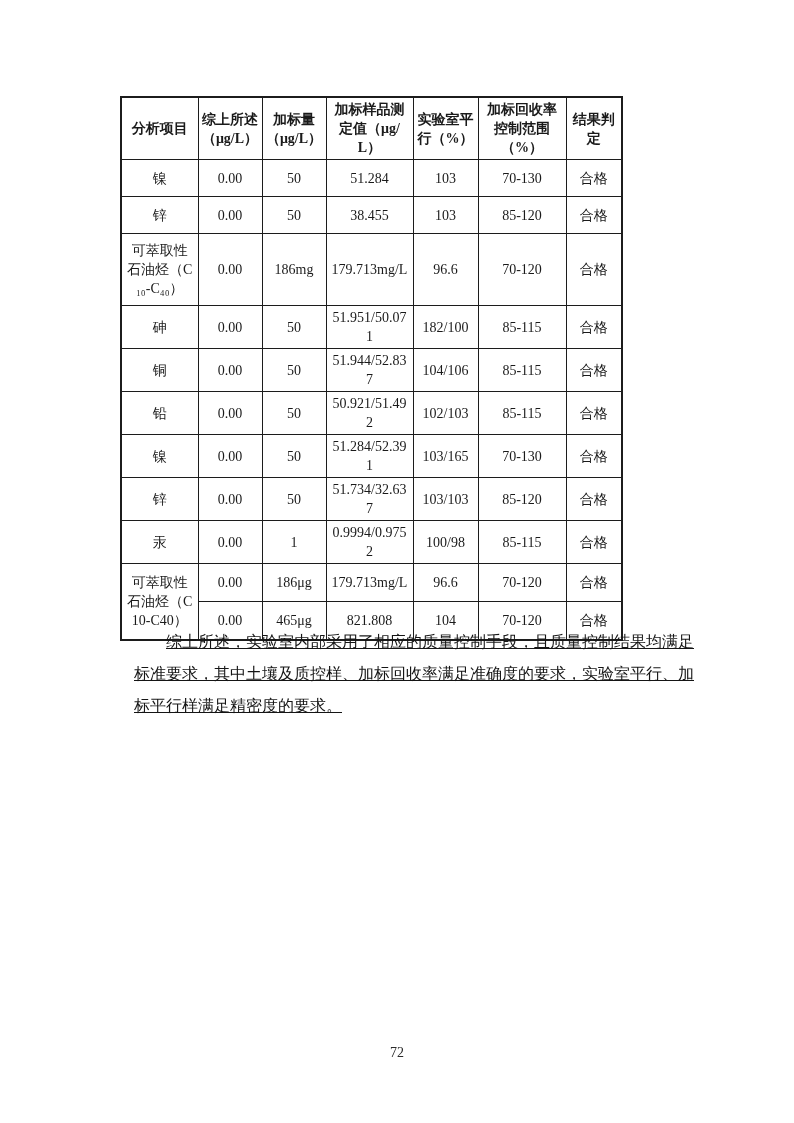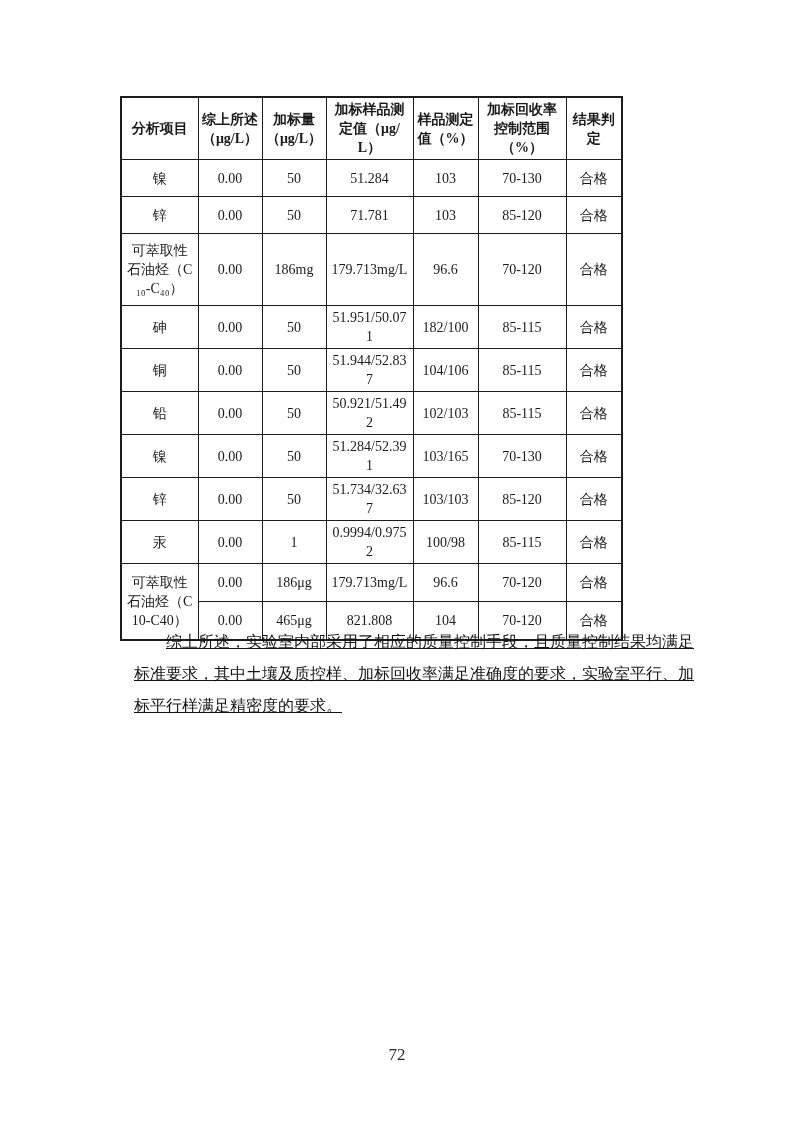--- a/index.html
+++ b/index.html
@@ -49,21 +49,21 @@
     text-align: justify;
     text-indent: 2em;
     color: #151515;
     text-decoration: underline;
   }
   .page-number {
     position: absolute;
     top: 1045px; left: 0;
     width: 100%;
     text-align: center;
-    font-size: 17px;
+    font-size: 14px;
     color: #2a2a2a;
   }
 </style>
 </head>
 <body>
 
 <div class="page">
 
   <table class="qc-table">
     <colgroup>
@@ -74,40 +74,40 @@
       <col style="width:65px">
       <col style="width:88px">
       <col style="width:56px">
     </colgroup>
     <thead>
       <tr class="h-head">
         <th>分析项目</th>
         <th>综上所述（μg/L）</th>
         <th>加标量（μg/L）</th>
         <th>加标样品测定值（μg/L）</th>
-        <th>样品测定值（%）</th>
+        <th>实验室平行（%）</th>
         <th>加标回收率控制范围（%）</th>
         <th>结果判定</th>
       </tr>
     </thead>
     <tbody>
       <tr class="h-n">
         <td>镍</td>
         <td>0.00</td>
         <td>50</td>
         <td>51.284</td>
         <td>103</td>
         <td>70-130</td>
         <td>合格</td>
       </tr>
       <tr class="h-n">
         <td>锌</td>
         <td>0.00</td>
         <td>50</td>
-        <td>71.781</td>
+        <td>38.455</td>
         <td>103</td>
         <td>85-120</td>
         <td>合格</td>
       </tr>
       <tr class="h-t">
         <td>可萃取性石油烃（C₁₀-C₄₀）</td>
         <td>0.00</td>
         <td>186mg</td>
         <td>179.713mg/L</td>
         <td>96.6</td>

